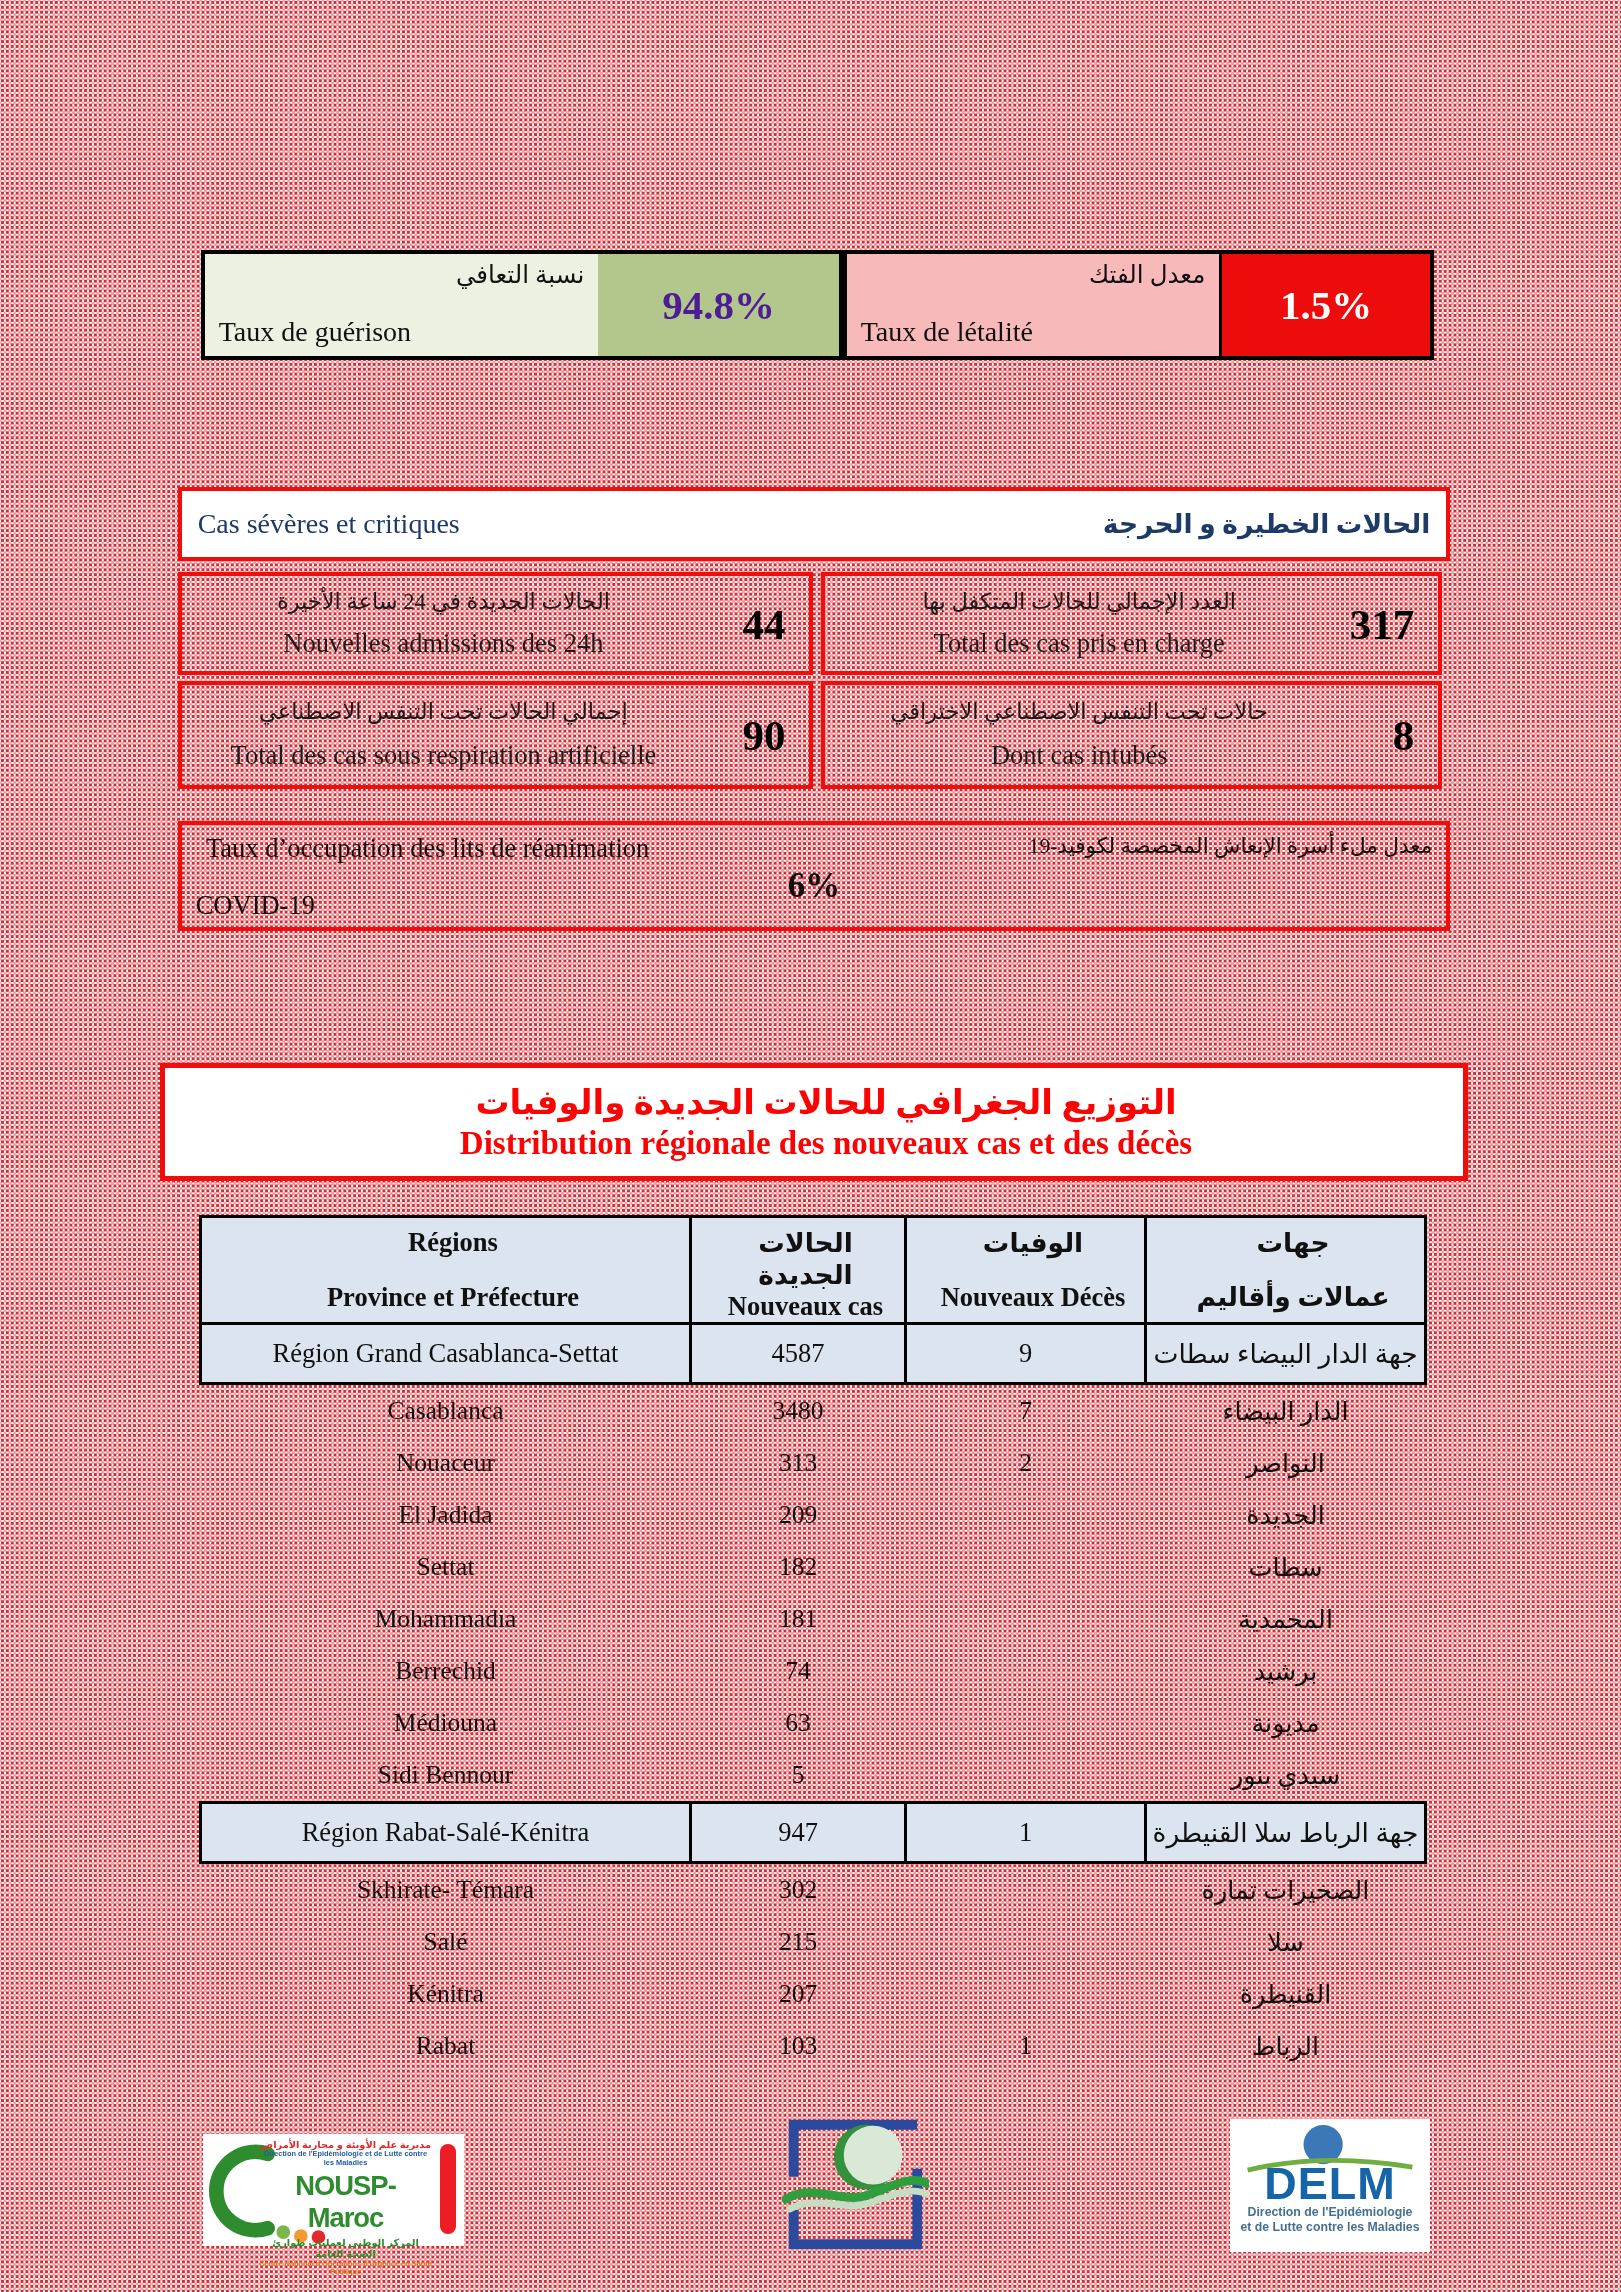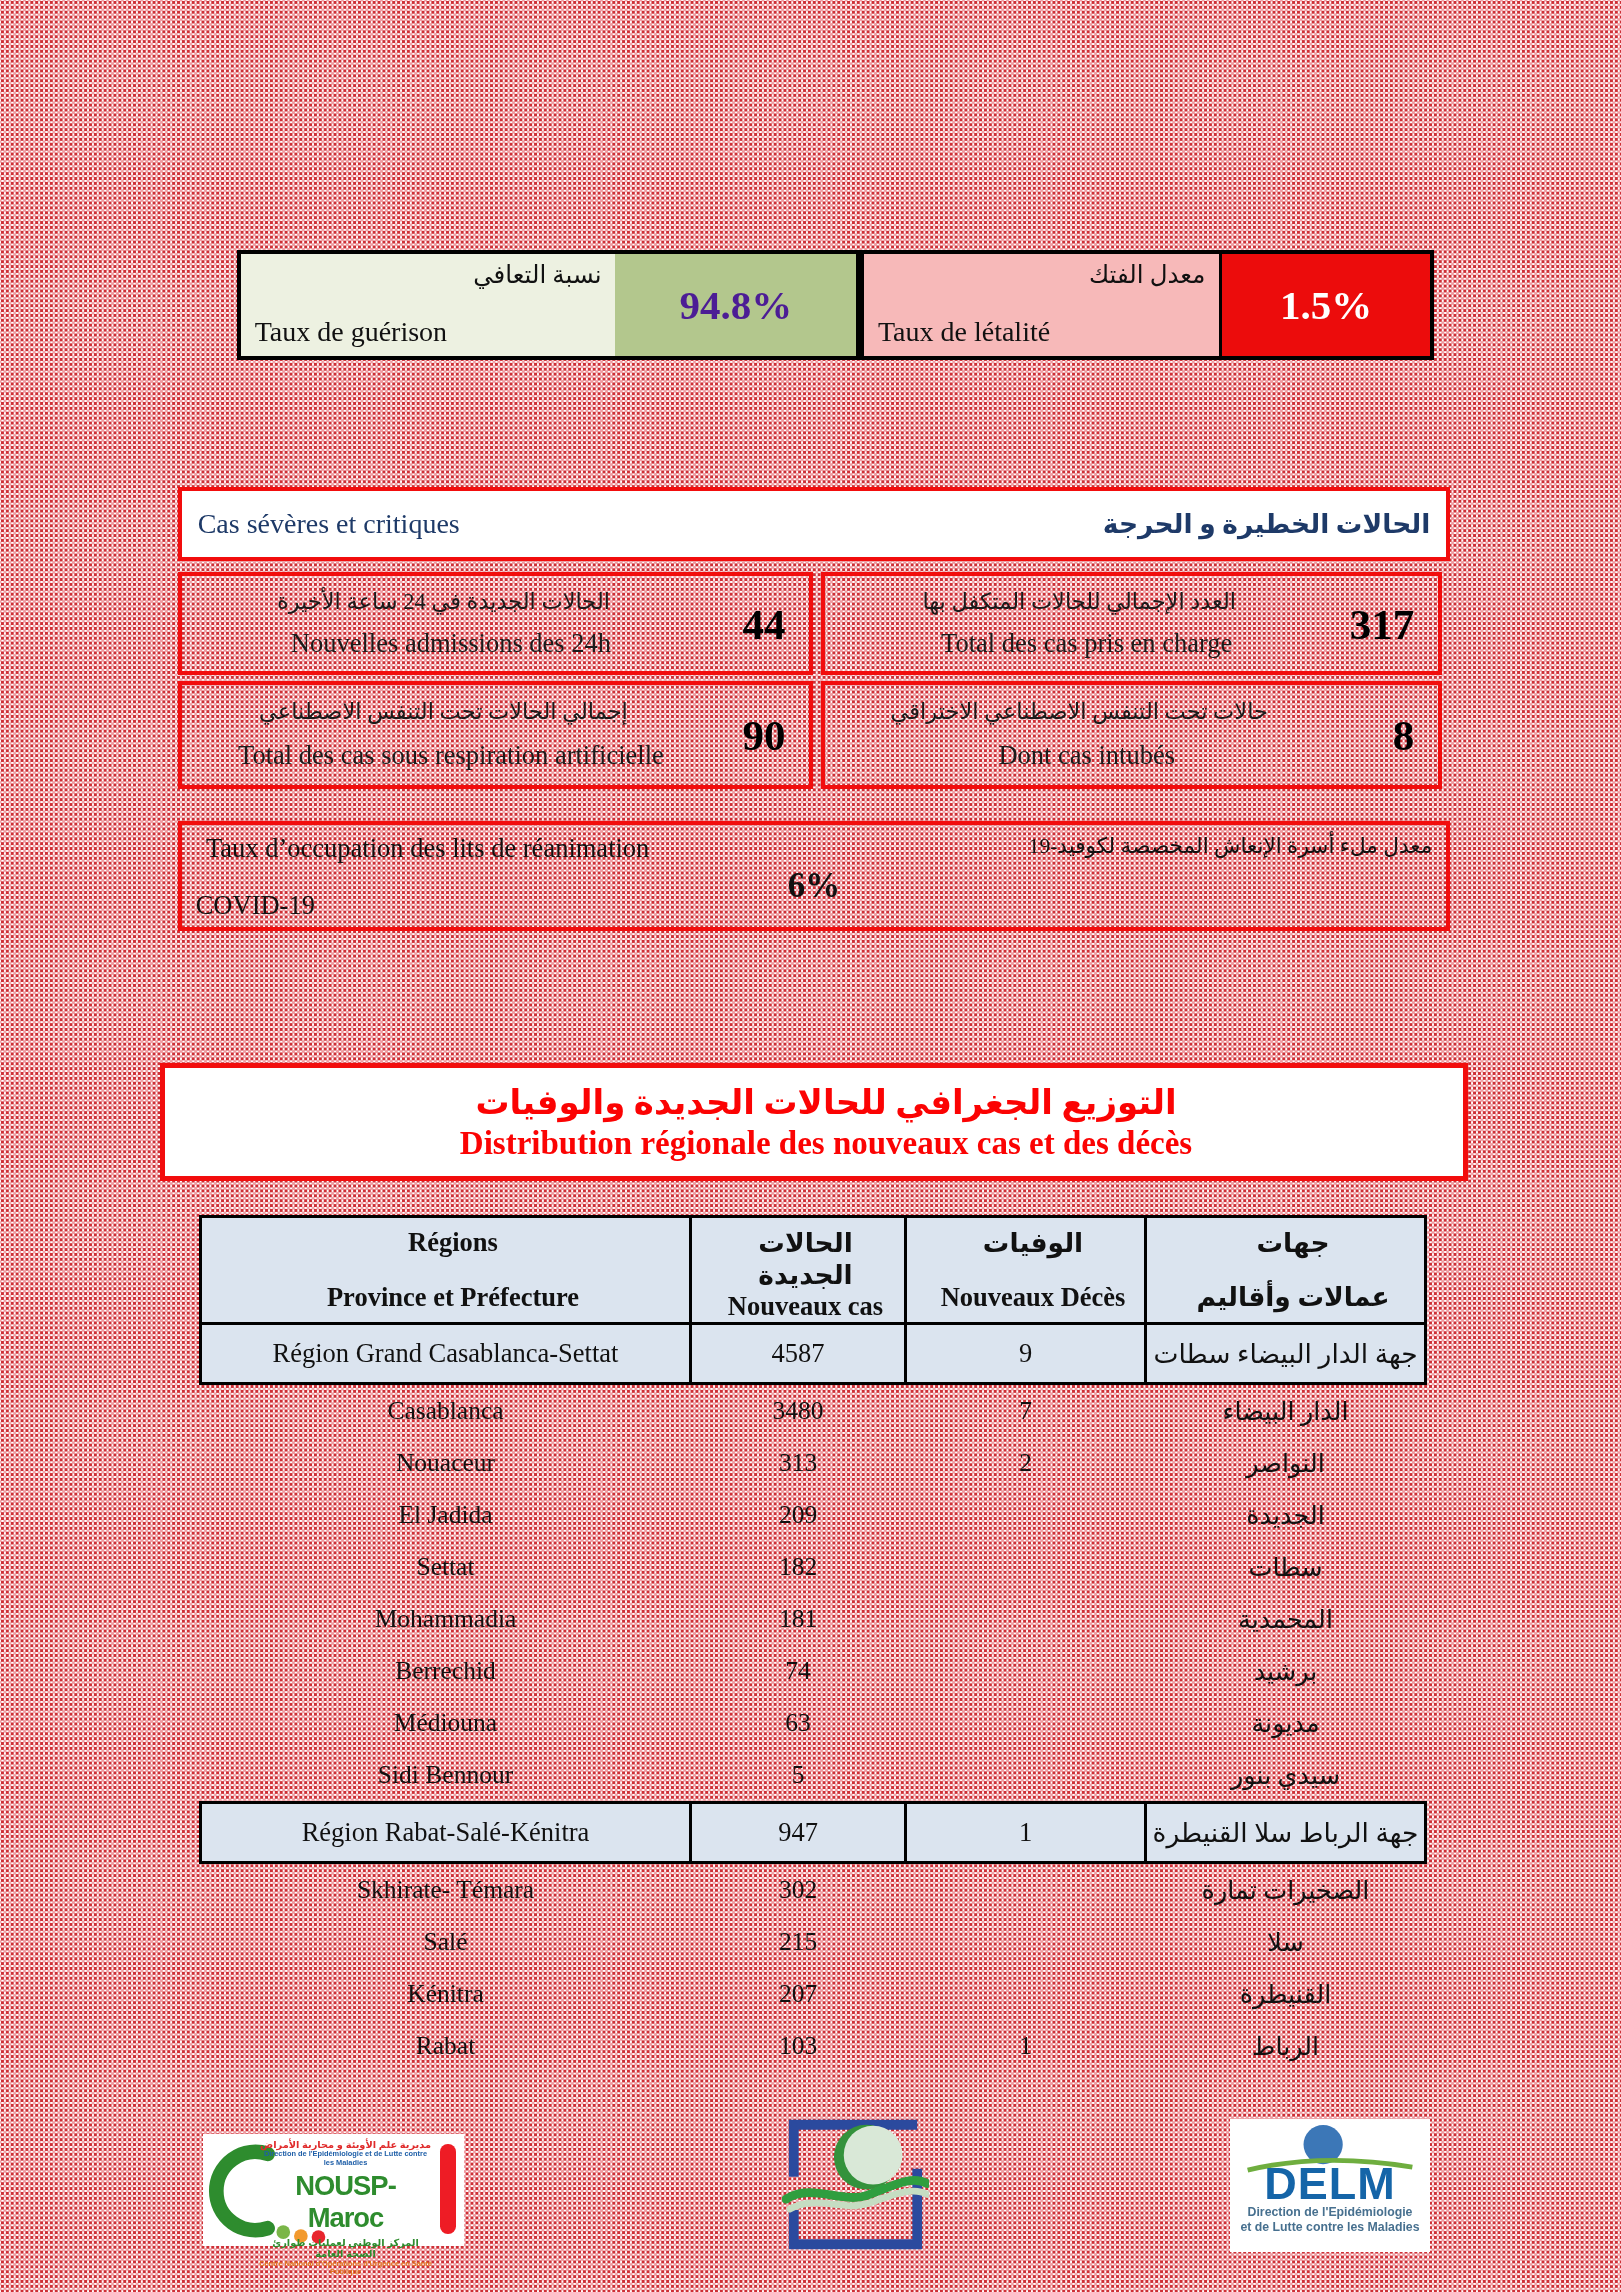--- a/index.html
+++ b/index.html
@@ -13,21 +13,21 @@
       radial-gradient(circle,#ce2f36 1.5px, rgba(206,47,54,0) 1.7px),
       radial-gradient(circle,#f0989e 1.3px, rgba(240,152,158,0) 1.5px);
     background-size:4.9px 4.9px,4.9px 4.9px;
     background-position:0 0,2.5px 2.5px;
     color:#111;
   }
   .abs{position:absolute;}
 
   
   .top-stats{left:201px;top:250px;width:1233px;height:110px;display:flex;}
-  .stat-box{border:4.9px solid #000;display:flex;height:100%;box-sizing:border-box;margin-left:36px;}
+  .stat-box{border:4.9px solid #000;display:flex;height:100%;box-sizing:border-box;}
   .stat-box.recovery{width:642px;}
   .stat-box.fatality{width:591px;margin-left:0px;}
   .stat-label{flex:1;position:relative;}
   .stat-label .ar{position:absolute;top:5.9px;right:13.7px;font-size:24.5px;color:#111;}
   .stat-label .fr{position:absolute;bottom:7.8px;left:13.7px;font-size:28px;color:#111;}
   .stat-value{display:flex;align-items:center;justify-content:center;font-weight:bold;font-size:41px;}
   .recovery .stat-label{background:#edf1e1;}
   .recovery .stat-value{width:241px;background:#b3c78d;color:#4c1d95;}
   .fatality .stat-label{background:#f7b9b9;}
   .fatality .stat-value{width:208px;background:#ec0c0c;color:#fff;border-left:3.9px solid #000;}
@@ -39,21 +39,21 @@
   .severe-header .fr{color:#1e3a68;font-size:28px;}
   .severe-header .ar{color:#1e3a68;font-size:26.5px;font-weight:bold;}
   .severe-grid{left:178px;top:572px;width:1468px;display:grid;
     grid-template-columns:635px 621px;column-gap:7.8px;
     grid-template-rows:103px 108px;row-gap:5.9px;}
   .sev-cell{border:4.9px solid #f20d0d;box-sizing:border-box;position:relative;}
   .sev-text{position:absolute;left:5.9px;right:110px;top:0;bottom:0;
     display:flex;flex-direction:column;justify-content:space-around;
     align-items:center;padding:5.9px 0;text-align:center;}
   .sev-text .ar{font-size:22.5px;color:#1b1b1b;}
-  .sev-text .fr{font-size:26.5px;color:#1b1b1b;padding-left:15px;}
+  .sev-text .fr{font-size:26.5px;color:#1b1b1b;}
   .sev-value{position:absolute;right:23.5px;top:50%;transform:translateY(-50%);
     font-size:43px;font-weight:bold;color:#000;}
 
   
   .icu-box{left:178px;top:821px;width:1272px;height:110px;box-sizing:border-box;
     border:4.9px solid #f20d0d;position:relative;}
   .icu-box .fr1{position:absolute;left:24px;top:7.8px;font-size:26.5px;}
   .icu-box .ar{position:absolute;right:13.7px;top:7.8px;font-size:21.6px;}
   .icu-box .val{position:absolute;left:0;right:0;top:41px;text-align:center;
     font-size:35px;font-weight:bold;}

